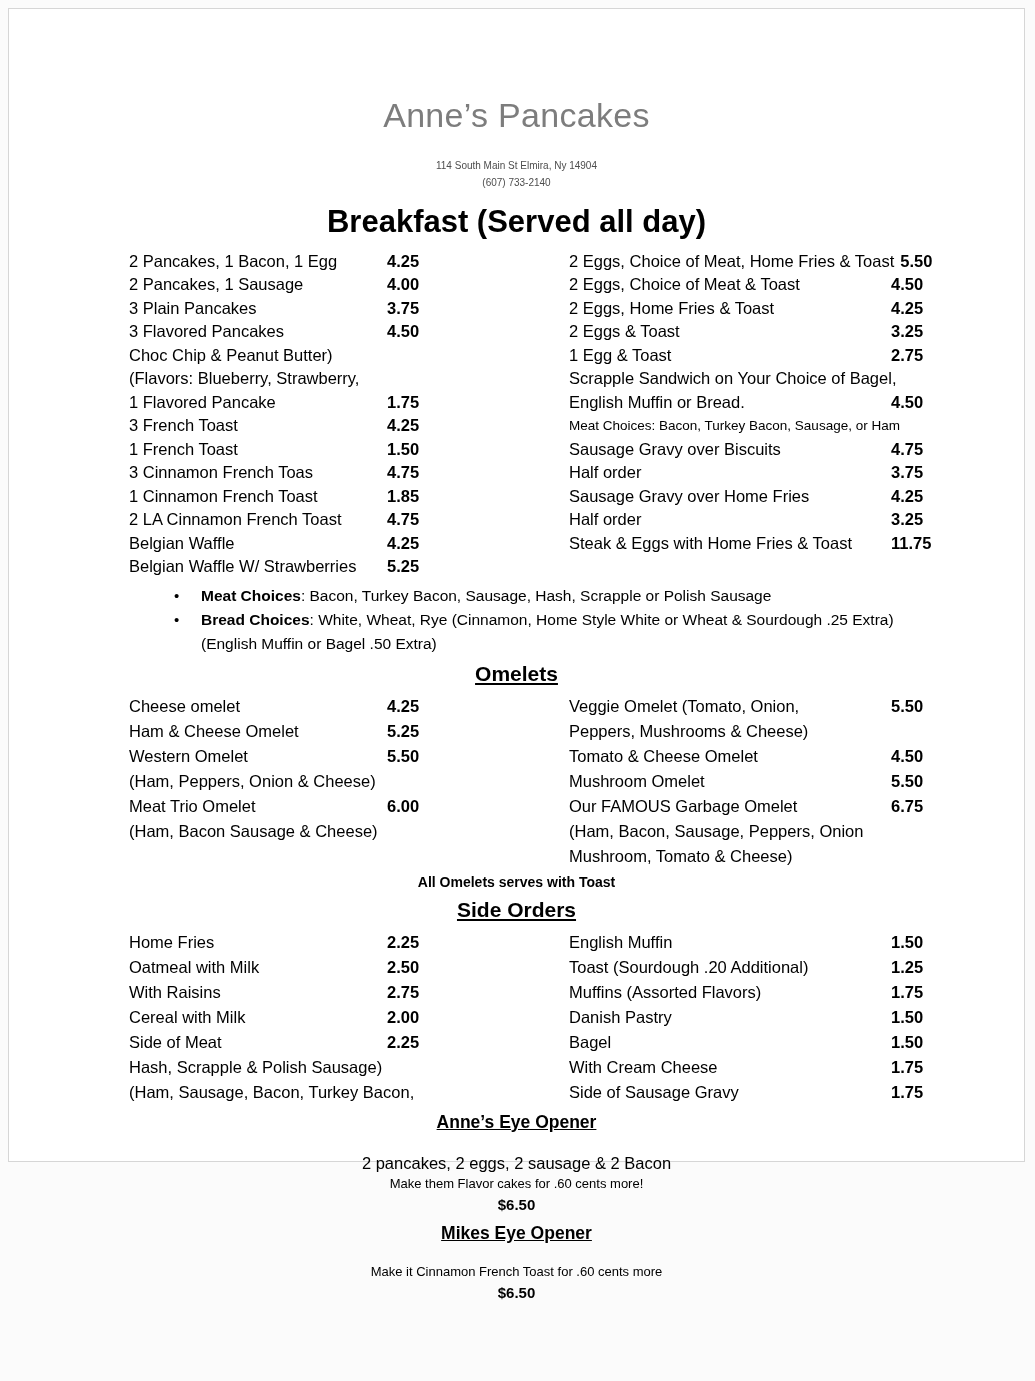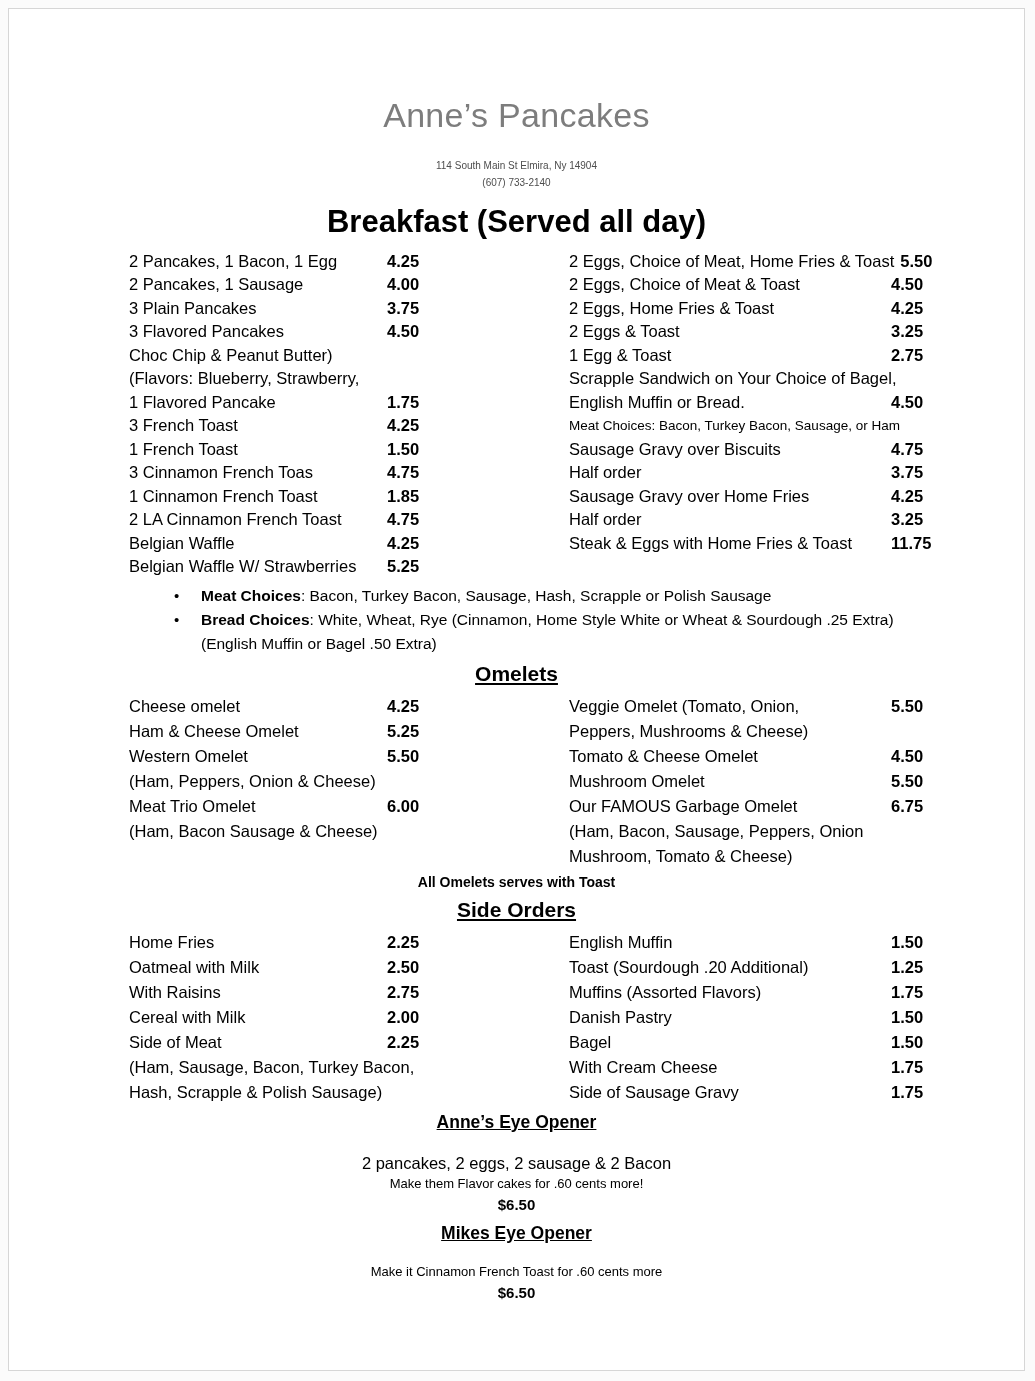--- a/index.html
+++ b/index.html
@@ -3,21 +3,21 @@
 <meta charset="utf-8">
 <style>
   html,body{margin:0;padding:0;}
   body{
     width:1035px;height:1381px;overflow:hidden;
     background:#fbfbfb;color:#000;
     font-family:"Liberation Sans",sans-serif;
   }
   .page{
     box-sizing:border-box;
-    width:1017px;height:1363px;margin:8px;
+    width:1017px;height:1154px;margin:8px;
     background:#ffffff;border:1px solid #d6d6d6;
     padding-top:64px;
   }
   .title{text-align:center;font-size:34px;line-height:38px;color:#7d7d7d;font-weight:400;letter-spacing:.3px;}
   .addr{text-align:center;font-size:10px;line-height:17px;color:#4d4d4d;}
   .addr.first{margin-top:7px;}
   .main-heading{text-align:center;font-size:31px;line-height:38px;font-weight:700;margin-top:12px;margin-bottom:9px;}
 
   .cols{display:flex;padding-left:120px;padding-right:60px;}
   .col-left{width:440px;flex:none;}
@@ -310,26 +310,26 @@
           <span class="iname">Cereal with Milk</span>
           <span class="iprice">2.00</span>
         </div>
 
         <div class="row">
           <span class="iname">Side of Meat</span>
           <span class="iprice">2.25</span>
         </div>
 
         <div class="row">
+          <span class="iname">Hash, Scrapple &amp; Polish Sausage)</span>
+          <span class="iprice"></span>
+        </div>
+
+        <div class="row">
           <span class="iname">(Ham, Sausage, Bacon, Turkey Bacon,</span>
-          <span class="iprice"></span>
-        </div>
-
-        <div class="row">
-          <span class="iname">Hash, Scrapple &amp; Polish Sausage)</span>
           <span class="iprice"></span>
         </div>
       </div>
     <div class="col-right">
 
         <div class="row">
           <span class="iname">English Muffin</span>
           <span class="iprice">1.50</span>
         </div>
 

